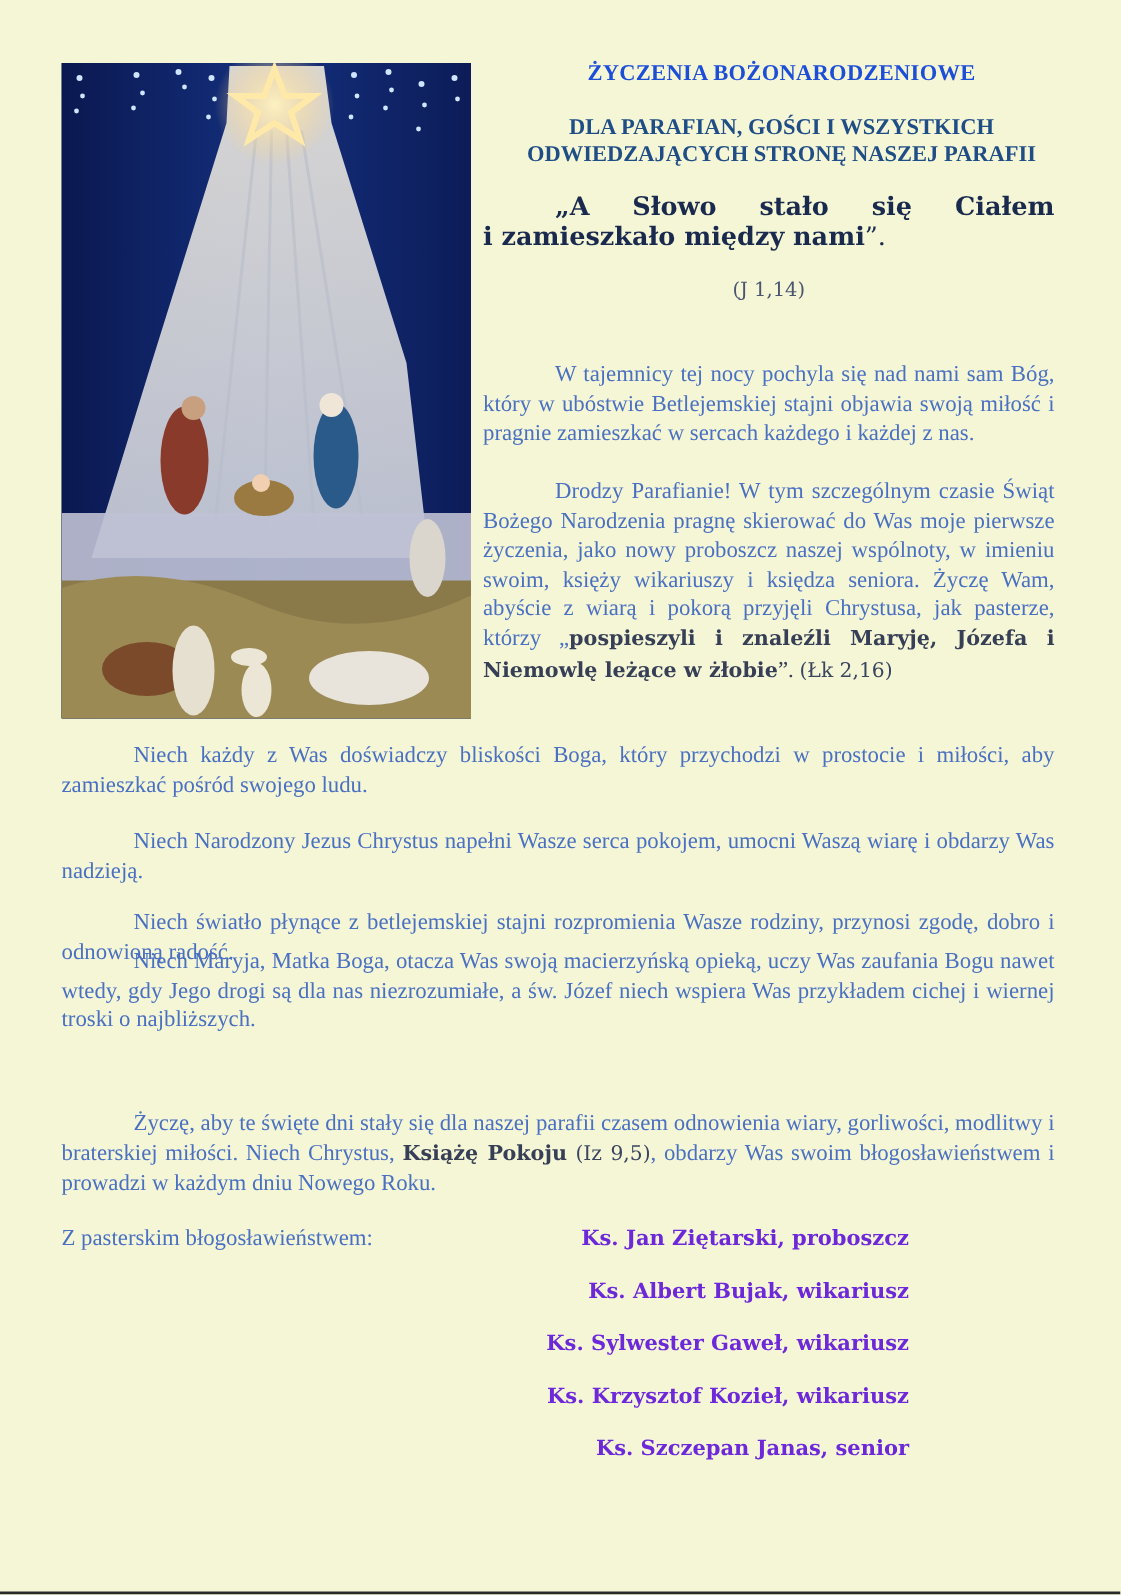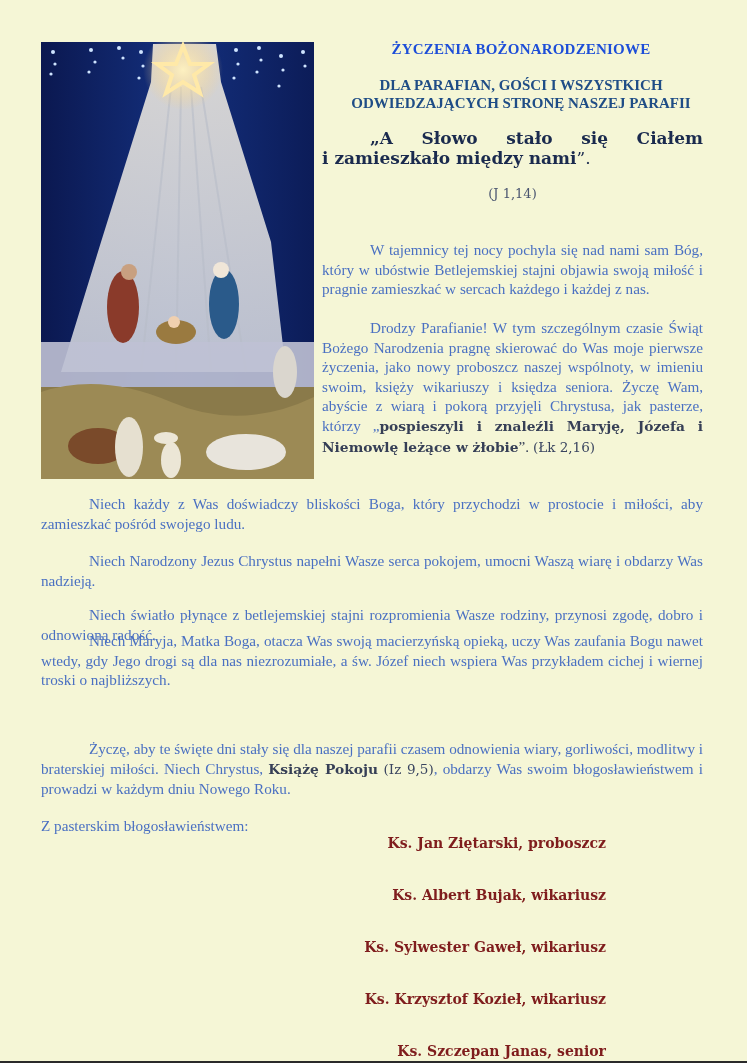--- a/index.html
+++ b/index.html
@@ -62,22 +62,22 @@
 
   .closing {
     position: absolute; left: 41px; top: 817px;
     color: #4a70c2; font-family: "Liberation Serif", serif; font-size: 15.2px;
   }
   .signatures {
     position: absolute; left: 330px; top: 816px; width: 276px;
     text-align: right;
   }
   .sig {
-    color: #7f1d1d; font-weight: bold; font-family: "DejaVu Serif", serif;
-    font-size: 14px; height: 35px; line-height: 20px; white-space: nowrap; margin-top: 17px;
+    color: #6d28d9; font-weight: bold; font-family: "DejaVu Serif", serif;
+    font-size: 14px; height: 35px; line-height: 20px; white-space: nowrap;
   }
 </style>
 </head>
 <body>
 
 <div class="page">
 
   <div class="photo">
     <svg width="273" height="437" viewBox="0 0 273 437">
       <defs>

